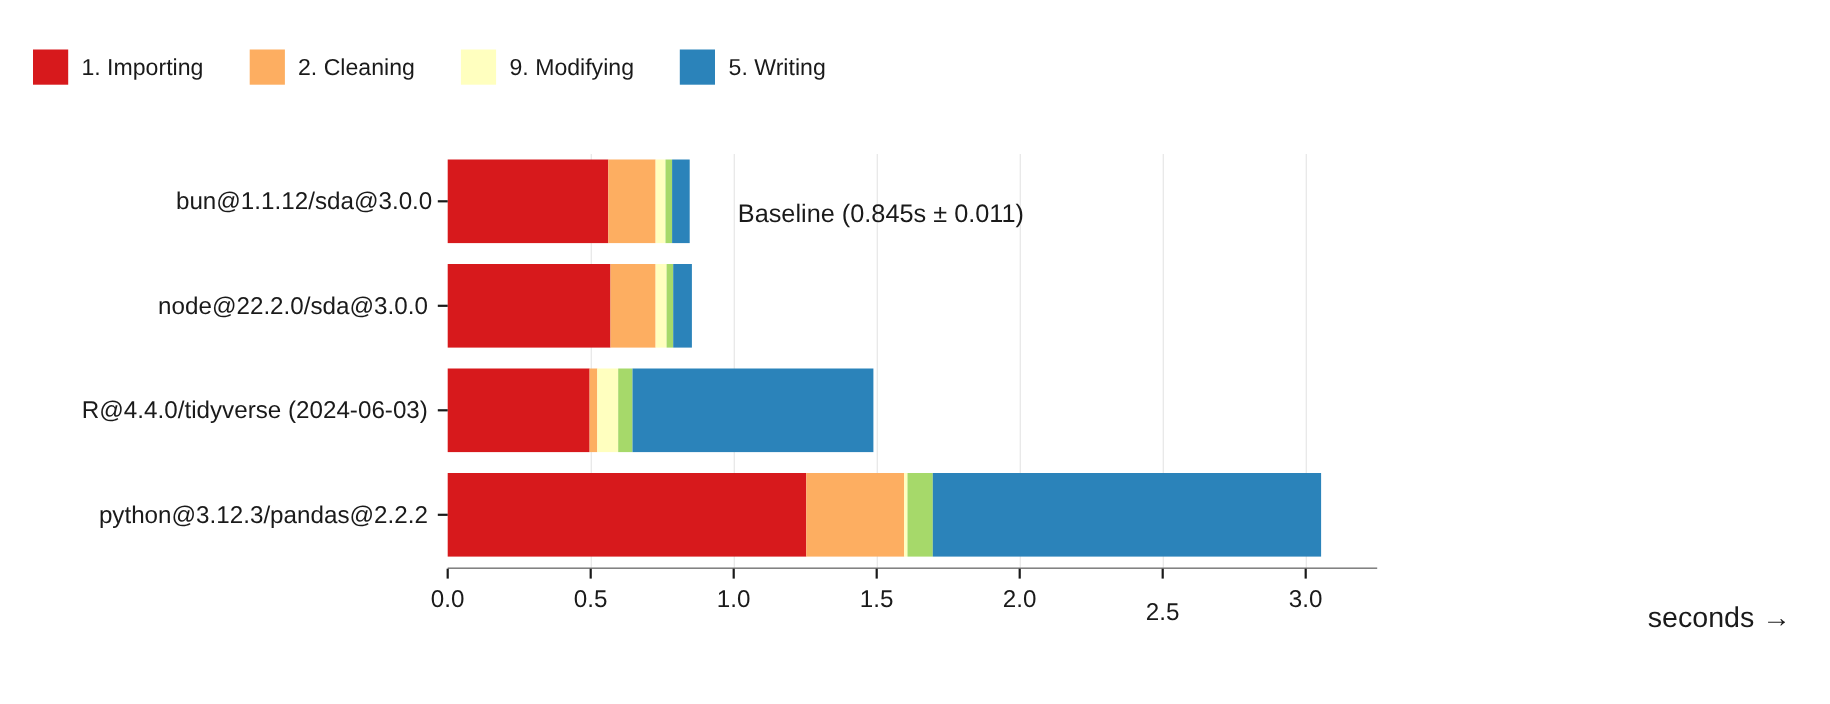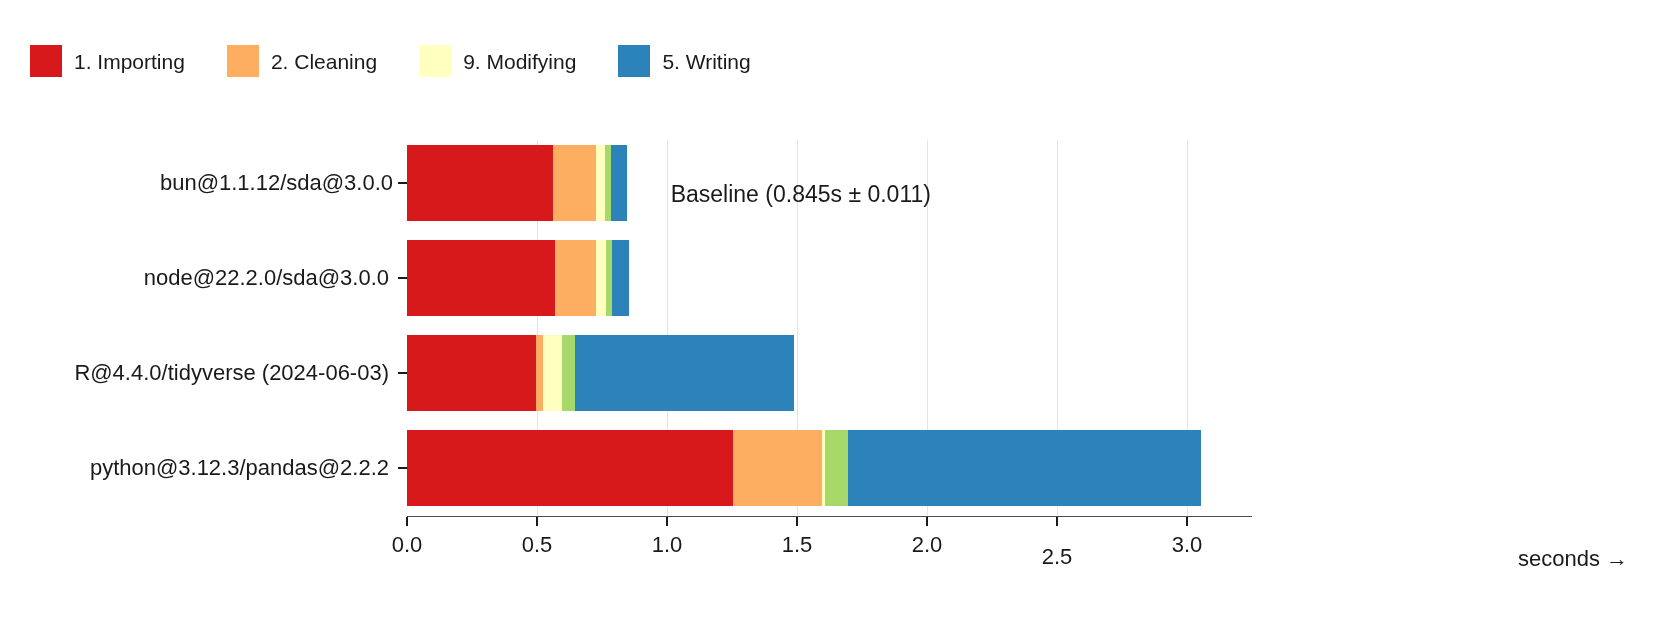--- a/index.html
+++ b/index.html
@@ -108,21 +108,21 @@
     position: absolute;
     font-size: 23px;
     color: #1a1a1a;
     white-space: nowrap;
     transform: translateY(-50%);
   }
   #x-axis-title {
     position: absolute;
     right: 36px;
     top: 546px;
-    font-size: 22px;
+    font-size: 26px;
     color: #1a1a1a;
     white-space: nowrap;
   }
 </style>
 </head>
 <body>
 
 <div id="plot">
 
   <div id="legend">

